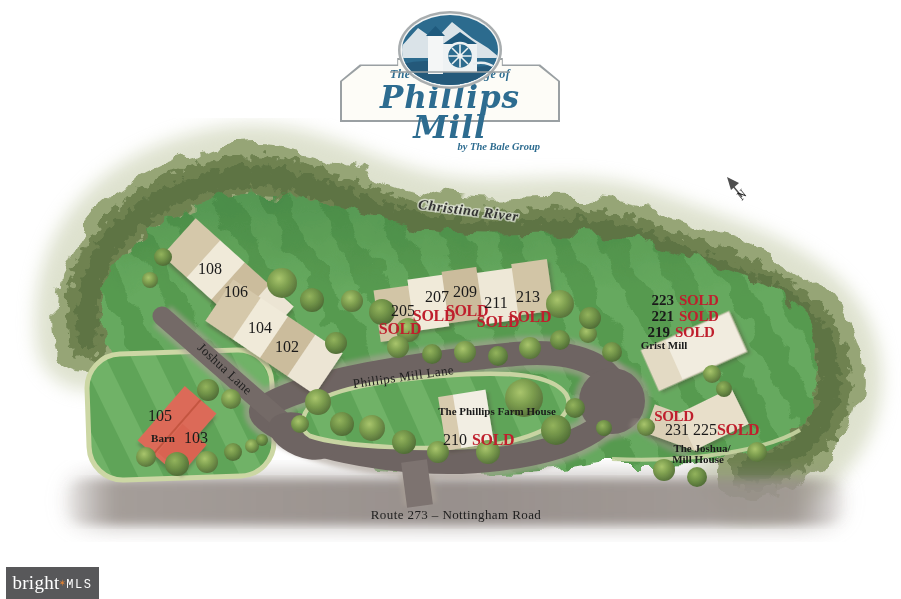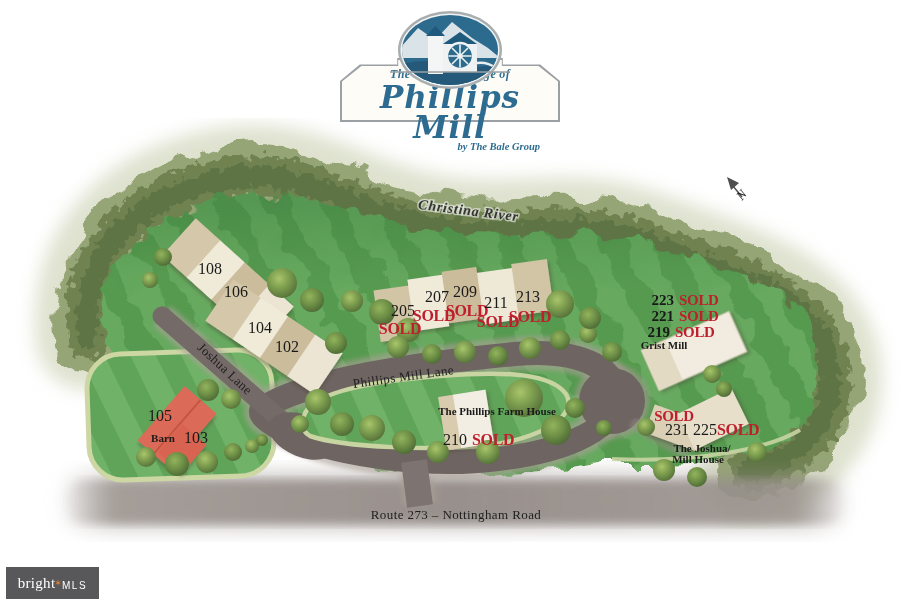--- a/index.html
+++ b/index.html
@@ -13,23 +13,23 @@
     clip-path:polygon(0% 100%,0% 36%,9% 10%,26% 10%,26% 0%,74% 0%,74% 10%,91% 10%,100% 36%,100% 100%);}
   .banner-text{position:absolute;left:0;top:54px;width:220px;height:60px;text-align:center;color:#2d6c90;}
   .logo-tagline{font-style:italic;font-weight:bold;font-size:12px;margin-top:7px;letter-spacing:.3px;}
   .logo-title{font-family:"DejaVu Serif","Liberation Serif",serif;font-style:italic;font-weight:bold;
               font-size:31px;line-height:30px;letter-spacing:1px;text-align:center;}
   .logo-byline{font-style:italic;font-weight:bold;font-size:10.5px;text-align:right;padding-right:20px;margin-top:-1px;}
   .emblem{position:absolute;left:50px;top:2px;z-index:6;}
   
   .wm{position:absolute;left:6px;top:567px;width:93px;height:32px;background:#58585a;z-index:6;
       display:flex;align-items:center;justify-content:center;color:#fff;}
-  .wm .brand{font-family:"Liberation Serif",serif;font-size:15px;letter-spacing:.3px;text-align:right;}
+  .wm .brand{font-family:"Liberation Serif",serif;font-size:19px;letter-spacing:.3px;text-align:right;}
   .wm .star{color:#e08133;font-size:9px;vertical-align:super;margin-left:-1px;}
-  .wm .mls{font-family:Liberation Sans, sans-serif;font-size:10px;letter-spacing:1.6px;margin-left:0;margin-top:4px;}
+  .wm .mls{font-family:Liberation Mono, monospace;font-size:12px;letter-spacing:1.6px;margin-left:0;margin-top:4px;}
   
   svg .mlabel{font-family:"Liberation Serif","DejaVu Serif",serif;fill:#1a1a1a;}
   svg .num{font-size:16px;}
   svg .numb{font-size:15px;font-weight:bold;}
   svg .sold{font-size:16px;font-weight:bold;fill:#bf1f2d;letter-spacing:-.3px;}
   svg .soldb{font-size:15px;font-weight:bold;fill:#bf1f2d;letter-spacing:-.3px;}
   svg .small-b{font-size:11px;font-weight:bold;}
   svg .roadlbl{font-size:13px;fill:#1e1e1e;letter-spacing:.4px;}
   svg .river{font-size:14px;font-style:italic;font-weight:bold;fill:#333;letter-spacing:.8px;
              paint-order:stroke;stroke:#ffffff;stroke-width:3px;stroke-opacity:.55;}

